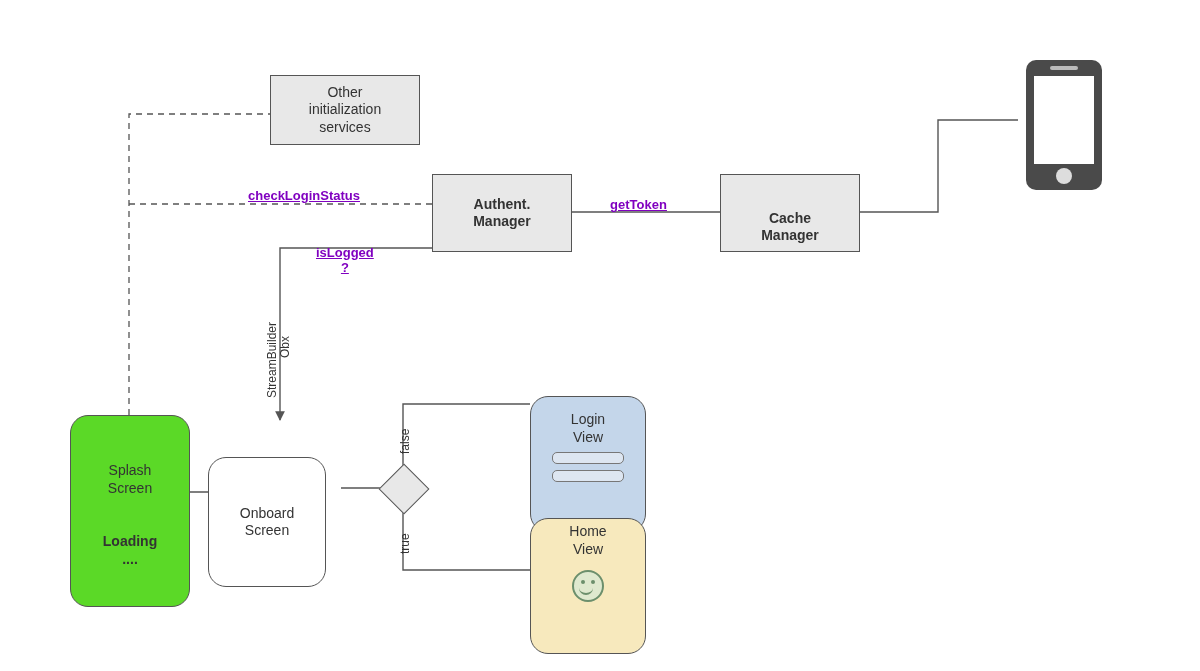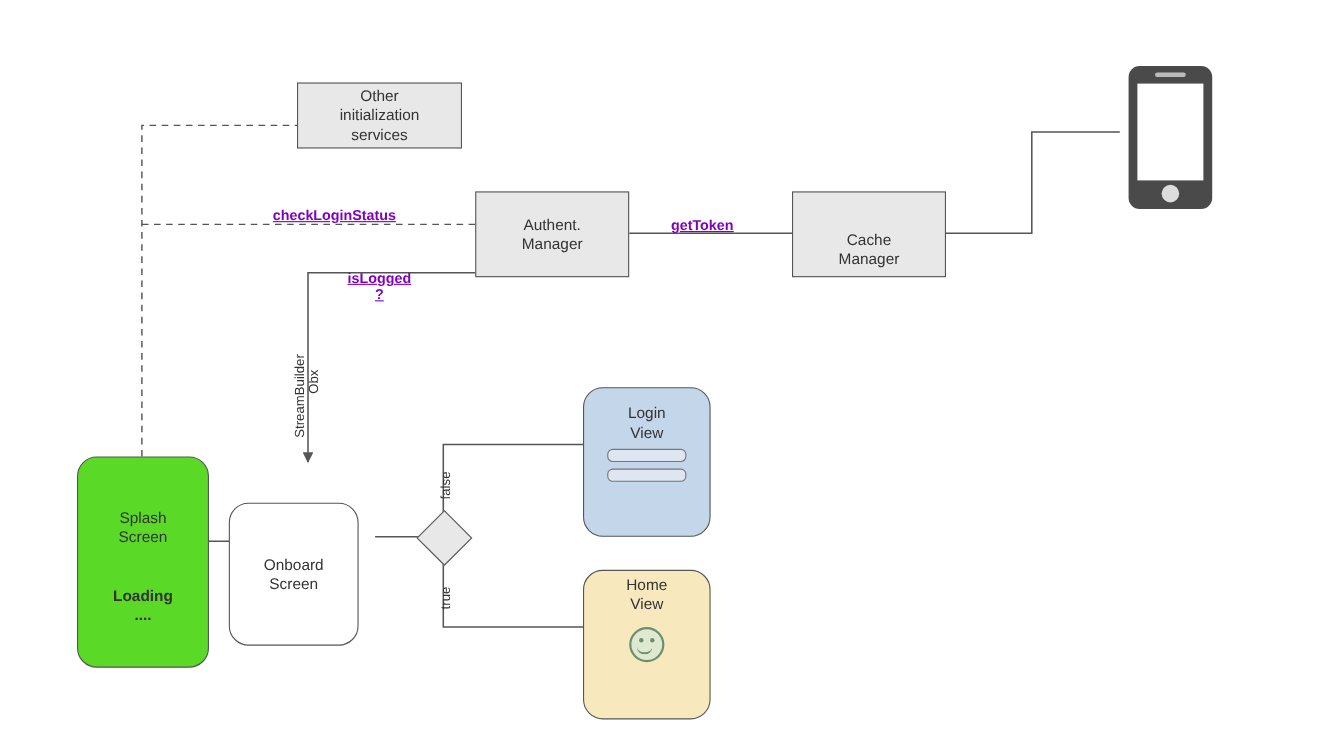--- a/index.html
+++ b/index.html
@@ -58,36 +58,38 @@
   .onboard {
     background: #fff;
     border-radius: 18px;
     width: 118px;
     height: 130px;
   }
   
   .otherinit {
     background: #e8e8e8;
     width: 150px;
-    height: 60px;
+    height: 70px;
   }
   
   .gray-box {
     background: #e8e8e8;
     width: 140px;
     height: 78px;
+    font-weight: bold;
   }
   
   .loginview {
     background: #c4d6ea;
     border-radius: 18px;
     width: 116px;
     height: 136px;
     padding-top: 14px;
     justify-content: flex-start;
+    margin-top: 44px;
   }
   .loginview .field {
     width: 70px;
     height: 10px;
     border: 1.5px solid #777;
     border-radius: 5px;
     margin-top: 6px;
     background: #dde6f1;
   }
   

